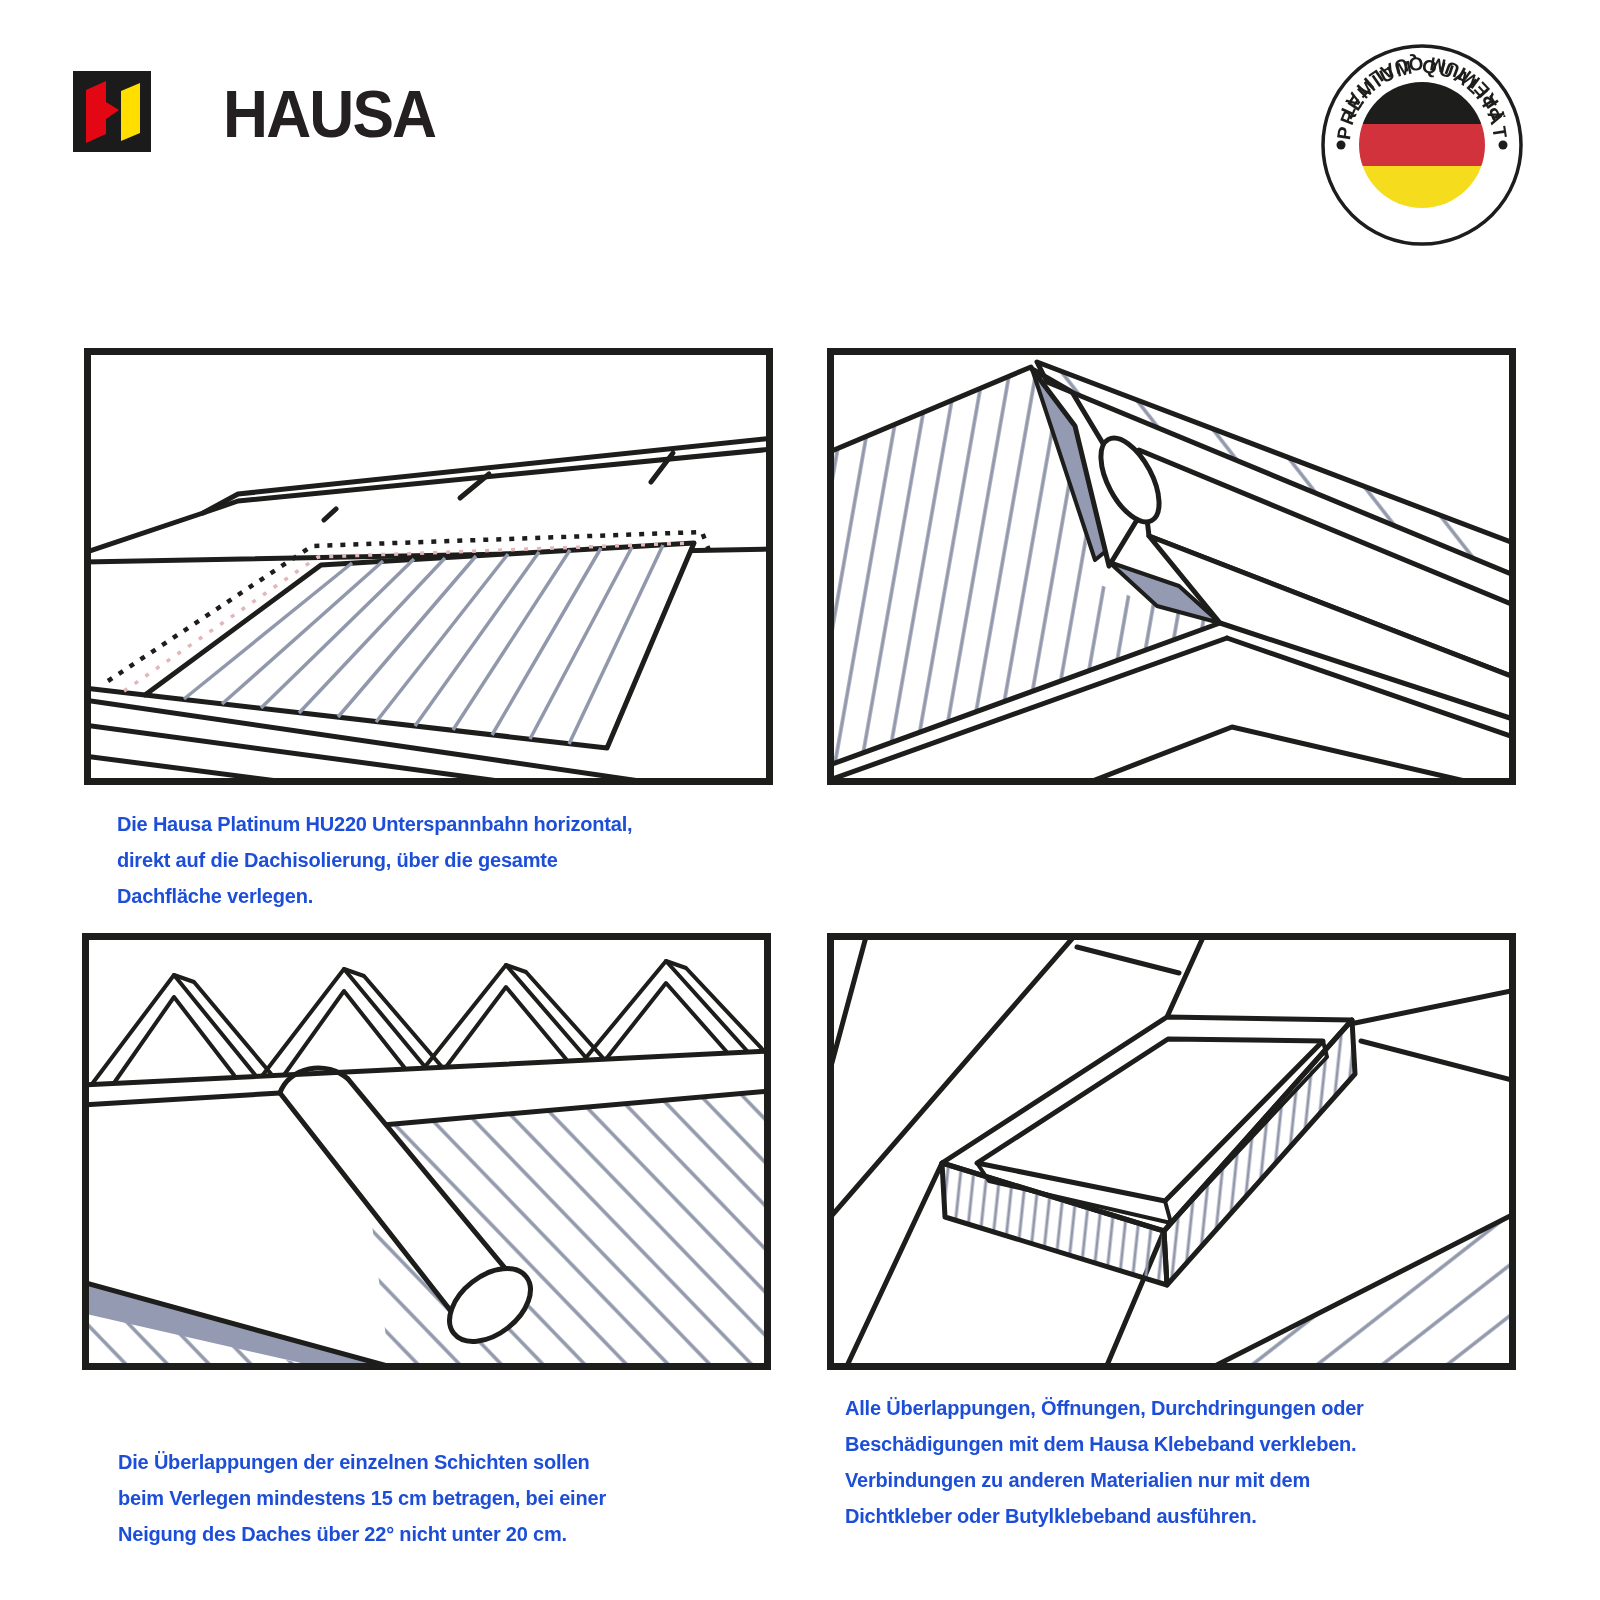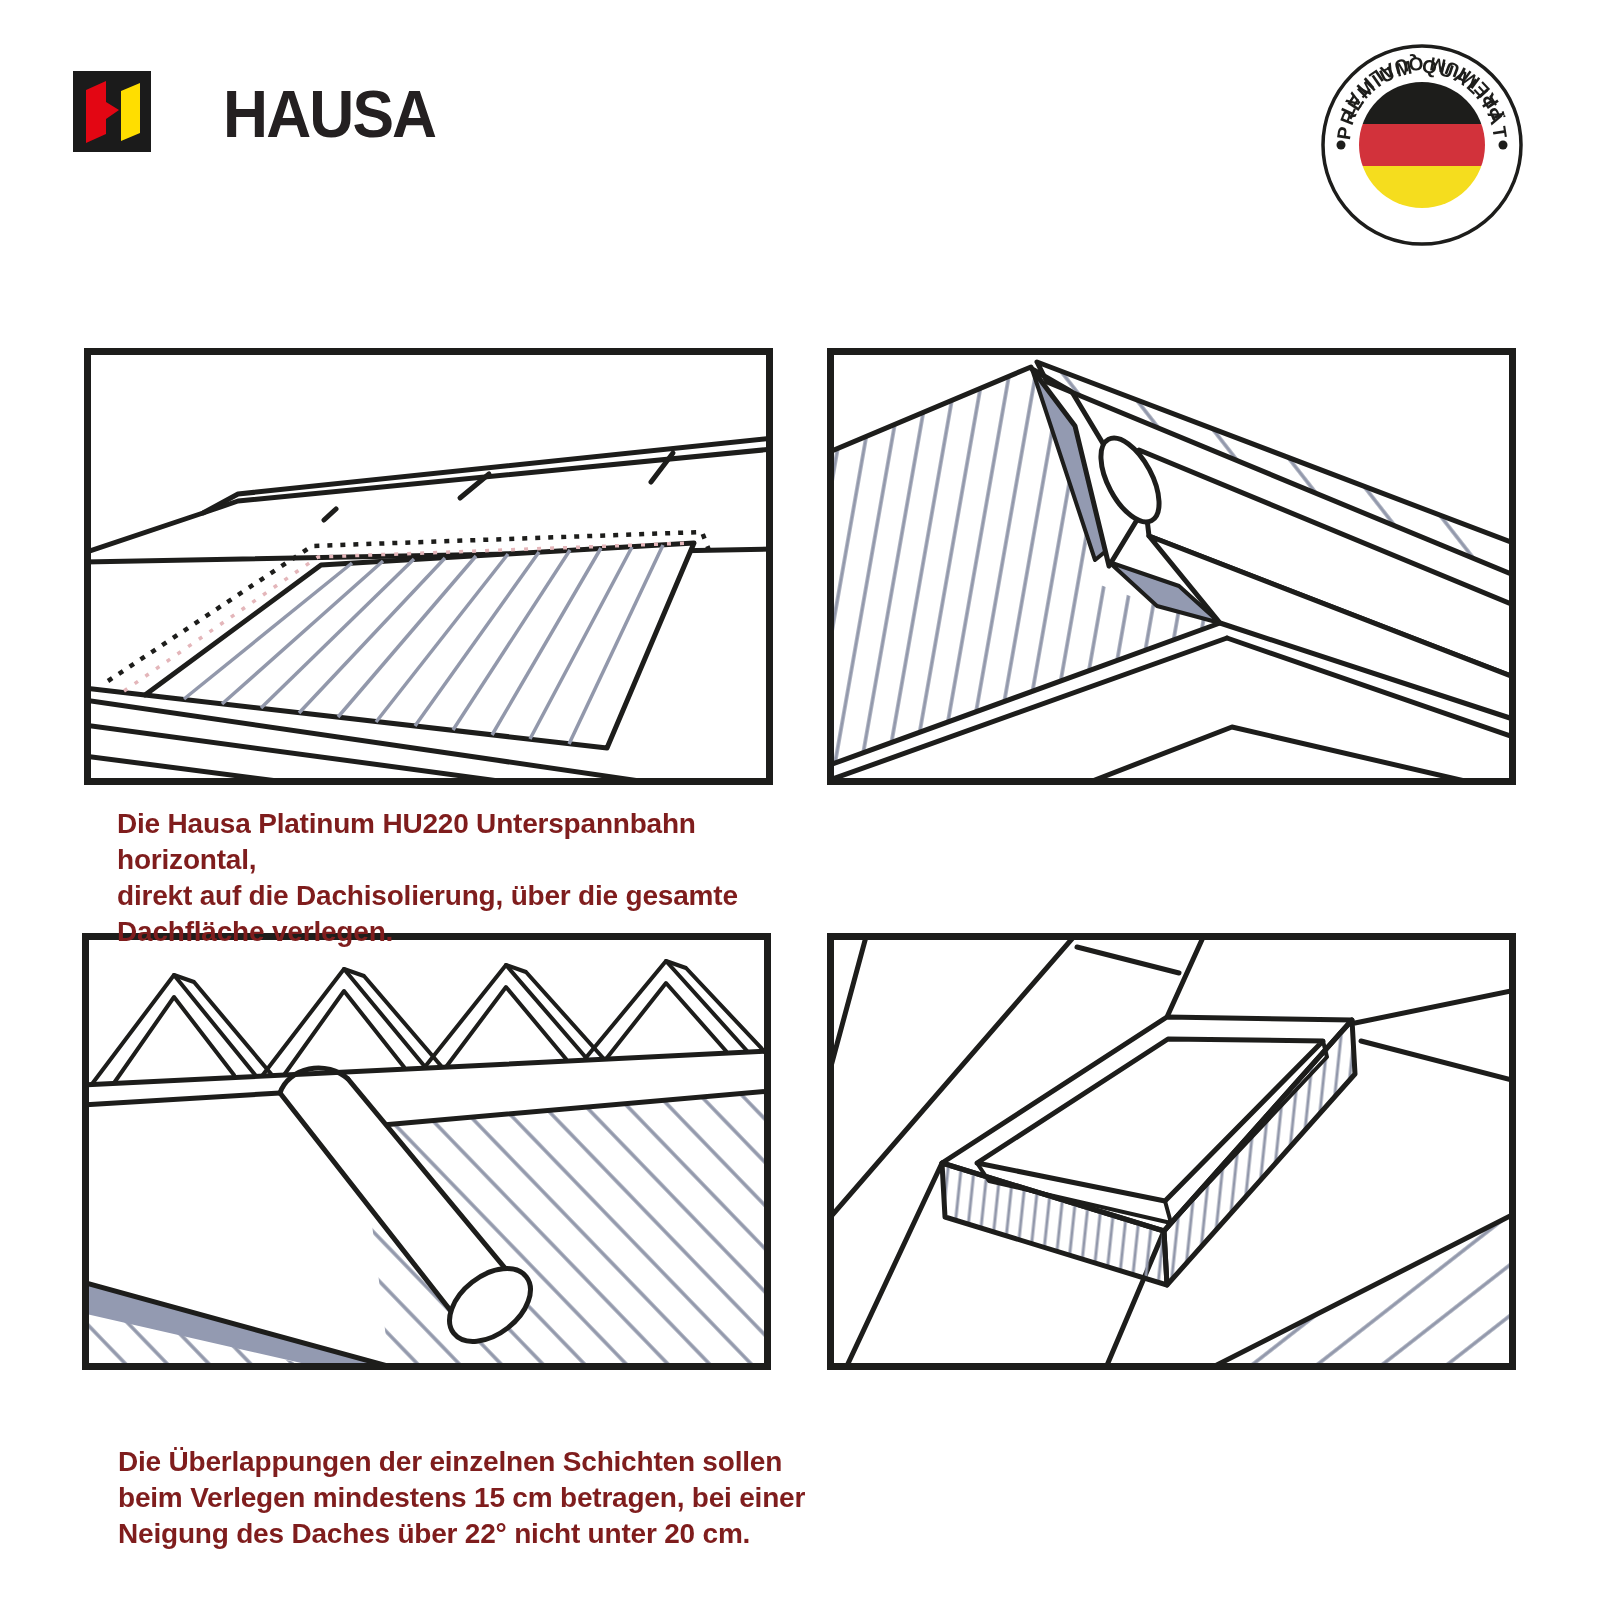--- a/index.html
+++ b/index.html
@@ -13,22 +13,22 @@
   #badge{position:absolute;left:1316px;top:40px;width:212px;height:212px;}
   #badge text{font-size:19px;font-weight:700;letter-spacing:1.6px;fill:#1d1d1b;}
   
   .panel{position:absolute;width:689px;height:437px;}
   #panel1{left:84px;top:348px;}
   #panel2{left:827px;top:348px;}
   #panel3{left:82px;top:933px;}
   #panel4{left:827px;top:933px;}
   .panel svg{display:block;width:100%;height:100%;}
   
-  .caption{position:absolute;font-size:28px;line-height:36px;font-weight:700;
-           letter-spacing:-0.2px;color:#7f1d1d;white-space:pre-wrap;width:700px;}
+  .caption{position:absolute;font-size:20px;line-height:36px;font-weight:700;
+           letter-spacing:-0.2px;color:#1d4ed8;white-space:pre-wrap;width:700px;}
   #caption1{left:117px;top:806px;}
   #caption2{left:887px;top:806px;}
   #caption3{left:118px;top:1444px;}
   #caption4{left:845px;top:1390px;}
   
   .ln{stroke:#1d1d1b;stroke-width:5;fill:none;stroke-linecap:round;stroke-linejoin:round;}
   .lnthin{stroke:#1d1d1b;stroke-width:4;fill:none;stroke-linecap:round;stroke-linejoin:round;}
   .white{fill:#ffffff;stroke:#1d1d1b;stroke-width:5;stroke-linejoin:round;}
   .blue{fill:#939ab1;stroke:none;}
   .bluestroke{fill:#939ab1;stroke:#1d1d1b;stroke-width:4;stroke-linejoin:round;}
@@ -225,14 +225,18 @@
       <rect class="border" x="3.5" y="3.5" width="682" height="430"></rect>
     </svg>
   </div>
 
   <div id="caption1" class="caption">Die Hausa Platinum HU220 Unterspannbahn horizontal,
 direkt auf die Dachisolierung, über die gesamte
 Dachfläche verlegen.</div>
   <div id="caption3" class="caption">Die Überlappungen der einzelnen Schichten sollen
 beim Verlegen mindestens 15 cm betragen, bei einer
 Neigung des Daches über 22° nicht unter 20 cm.</div>
+  <div id="caption4" class="caption">Alle Überlappungen, Öffnungen, Durchdringungen oder
+Beschädigungen mit dem Hausa Klebeband verkleben.
+Verbindungen zu anderen Materialien nur mit dem
+Dichtkleber oder Butylklebeband ausführen.</div>
 
 </div>
 
 </body></html>

